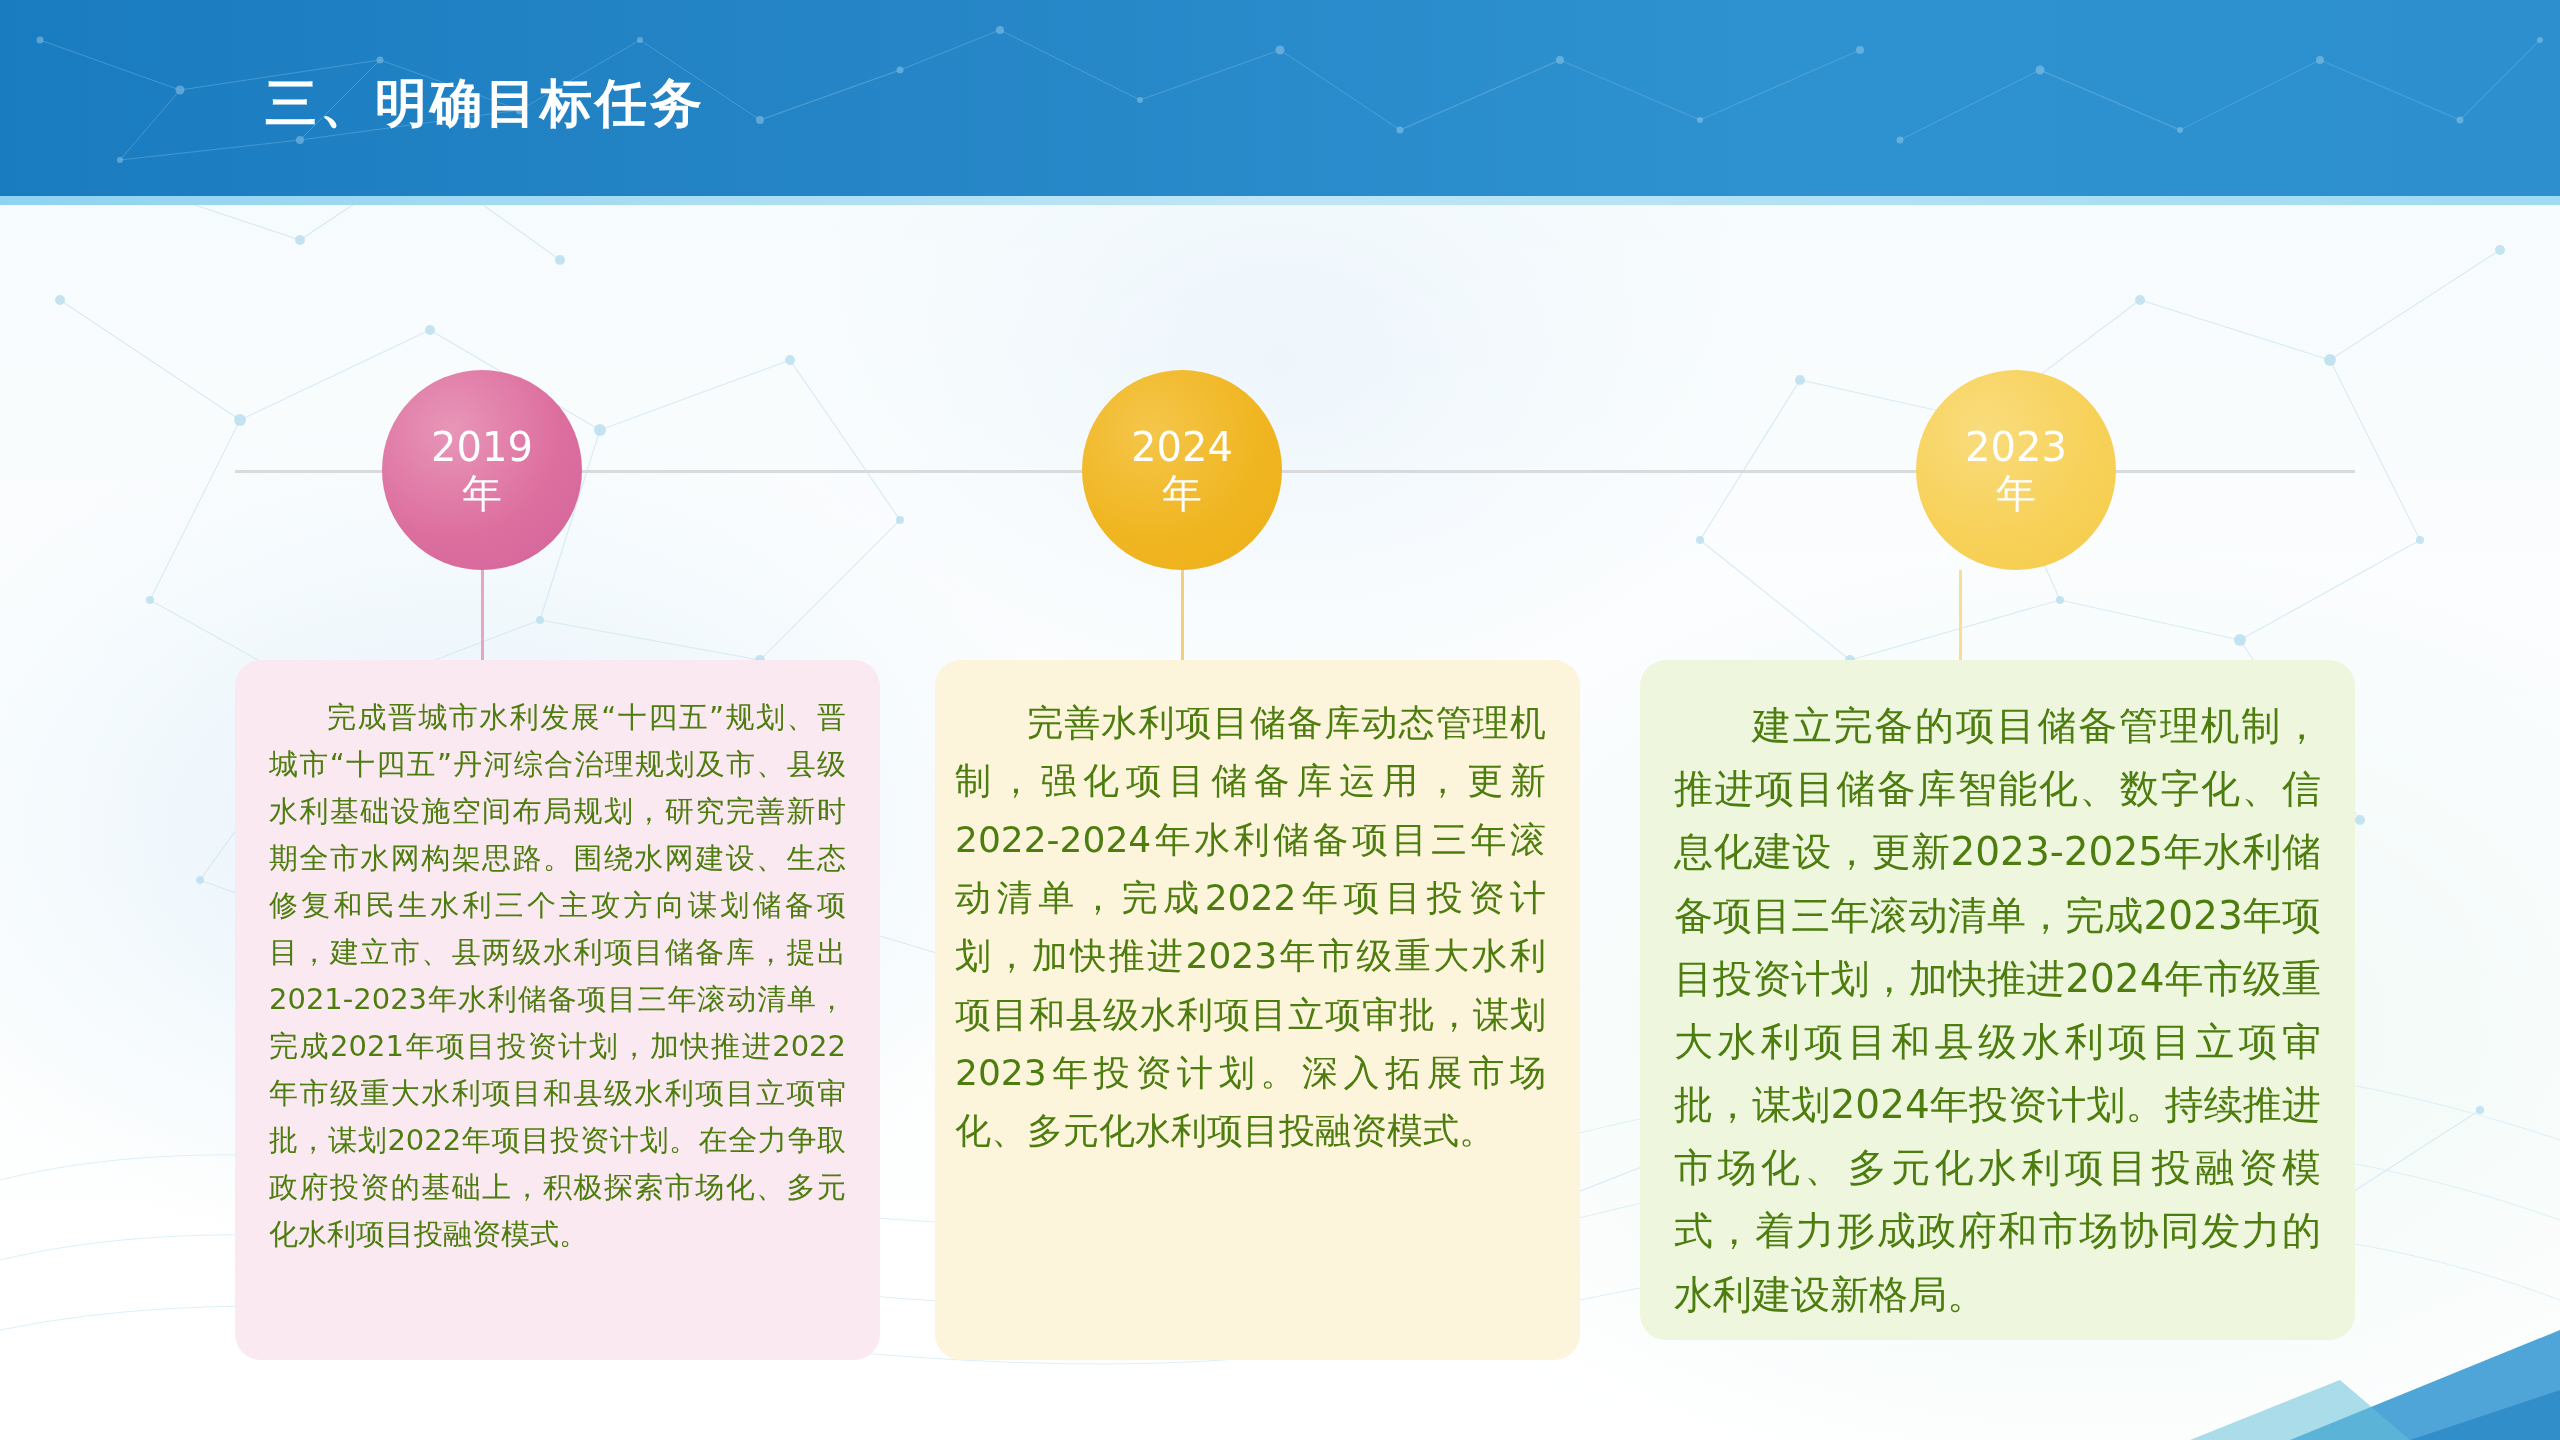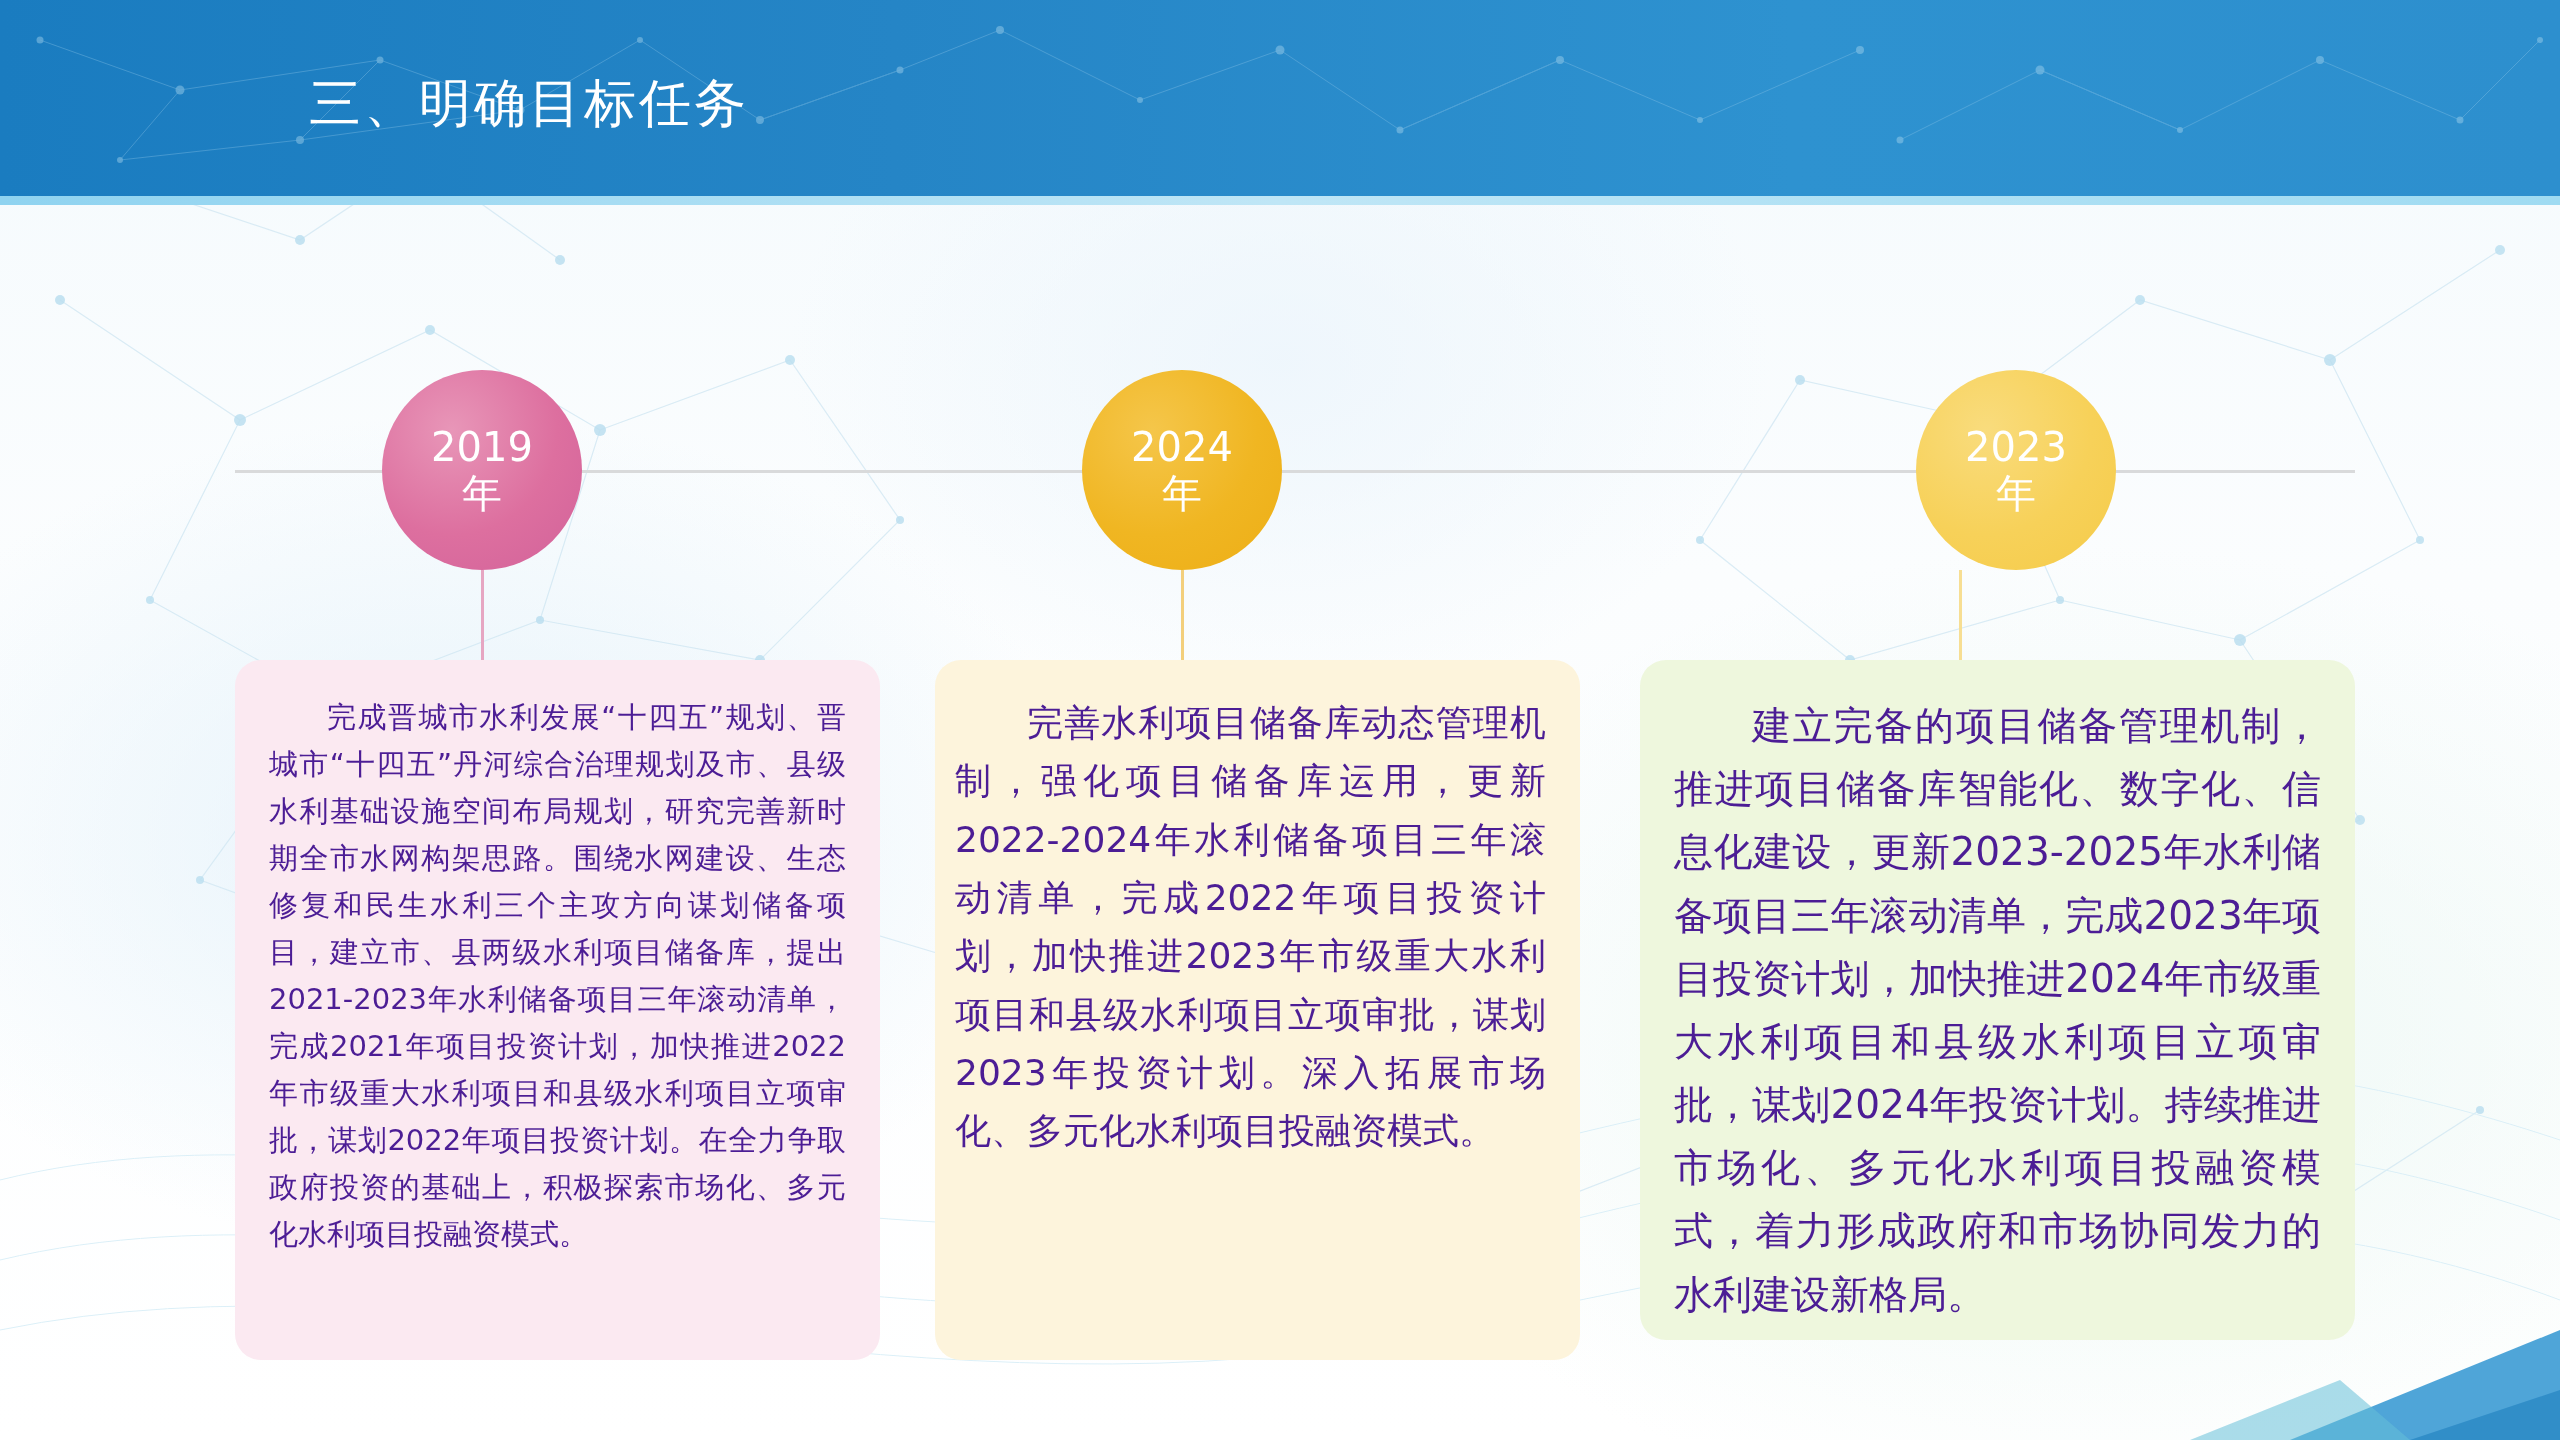--- a/index.html
+++ b/index.html
@@ -58,26 +58,25 @@
     width: 2560px;
     height: 9px;
     background: linear-gradient(90deg, #8fd3f0 0%, #bfe6f6 50%, #9fdbf2 100%);
   }
   .header-title {
     position: absolute;
     left: 265px;
     top: 104px;
     transform: translateY(-50%);
     font-size: 52px;
-    font-weight: normal;
+    font-weight: bold;
     color: #ffffff;
     letter-spacing: 3px;
     font-family: "DejaVu Sans", "Liberation Sans", sans-serif;
     white-space: nowrap;
-    margin-left: 44px;
   }
 
   
   .timeline-line {
     position: absolute;
     left: 235px;
     top: 470px;
     width: 2120px;
     height: 3px;
     background: #d9dadb;
@@ -117,21 +116,21 @@
   .card {
     position: absolute;
     top: 660px;
     border-radius: 26px;
     box-sizing: border-box;
     padding: 34px 34px 30px 34px;
   }
   .card p {
     margin: 0;
     text-indent: 2em;
-    color: #4c1d95;
+    color: #4d7c0f;
     font-family: "DejaVu Sans", "Liberation Sans", sans-serif;
     text-align: justify;
   }
   .card-0 {
     left: 235px;
     width: 645px;
     height: 700px;
     background: #fbe9f1;
   }
   .card-0 p { font-size: 29px; line-height: 1.62; }

